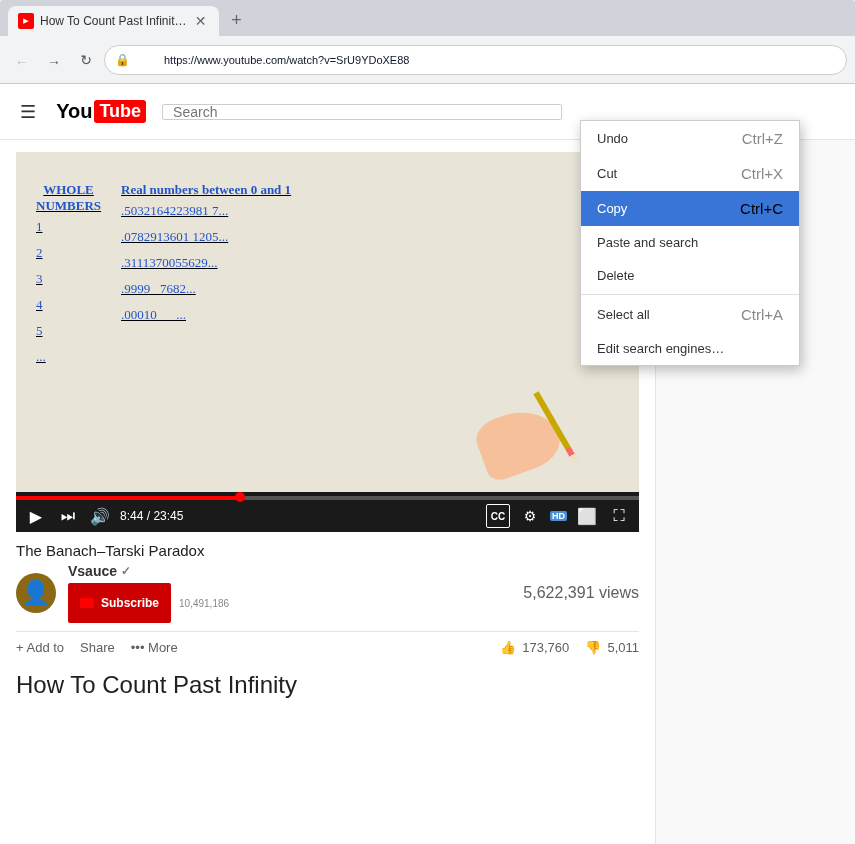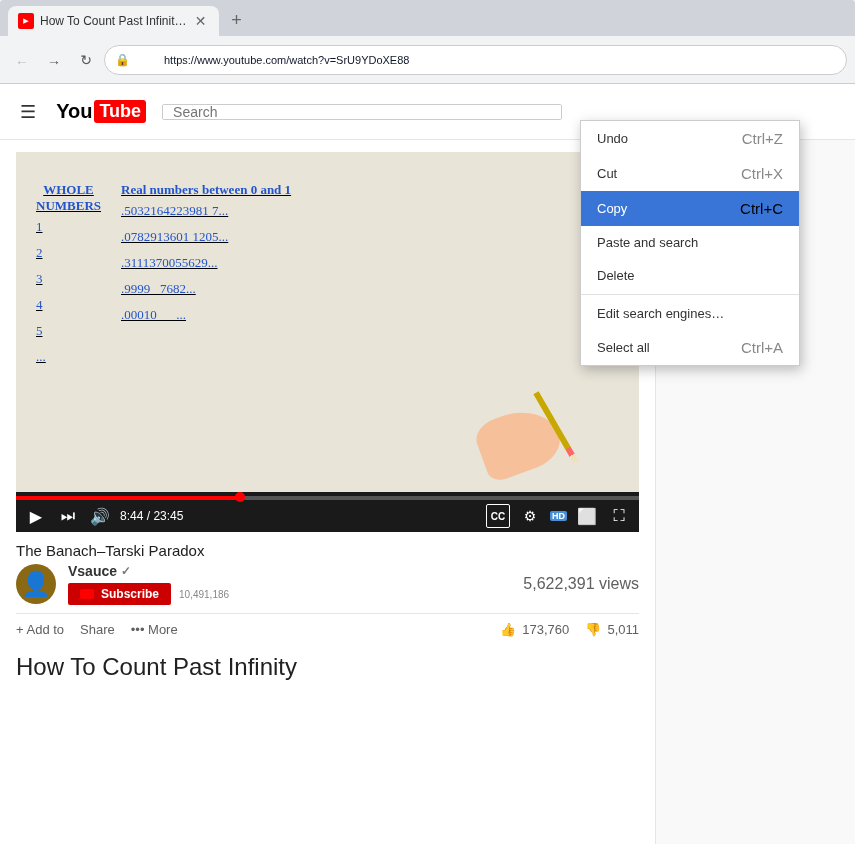--- a/index.html
+++ b/index.html
@@ -417,21 +417,21 @@
 
     .verified-icon {
       font-size: 12px;
       color: #777;
     }
 
     .subscribe-btn {
       background: #cc0000;
       color: white;
       border: none;
-      padding: 4px 12px;
+      padding: 13px 12px;
       font-size: 12px;
       font-weight: bold;
       cursor: pointer;
       border-radius: 2px;
       display: flex;
       align-items: center;
       gap: 4px;
     }
 
     .sub-count {
@@ -731,20 +731,20 @@
   <div class="ctx-item">
     <span>Paste and search</span>
     <span class="ctx-shortcut"></span>
   </div>
   <div class="ctx-item">
     <span>Delete</span>
     <span class="ctx-shortcut"></span>
   </div>
   <div class="ctx-divider"></div>
   <div class="ctx-item">
+    <span>Select all</span>
+    <span class="ctx-shortcut">Ctrl+A</span>
+  </div>
+  <div class="ctx-item">
     <span>Edit search engines…</span>
     <span class="ctx-shortcut"></span>
   </div>
-  <div class="ctx-item">
-    <span>Select all</span>
-    <span class="ctx-shortcut">Ctrl+A</span>
-  </div>
 </div>
 
 </body></html>

